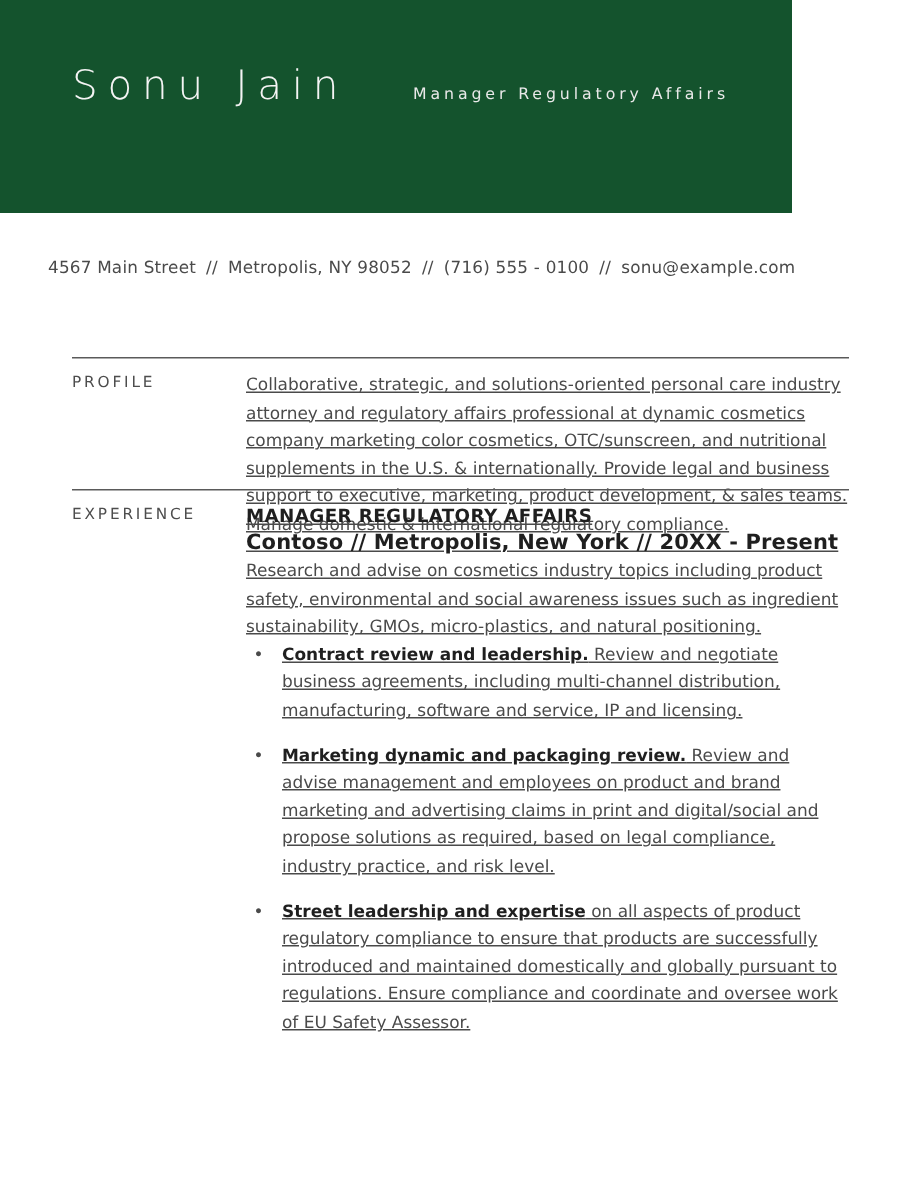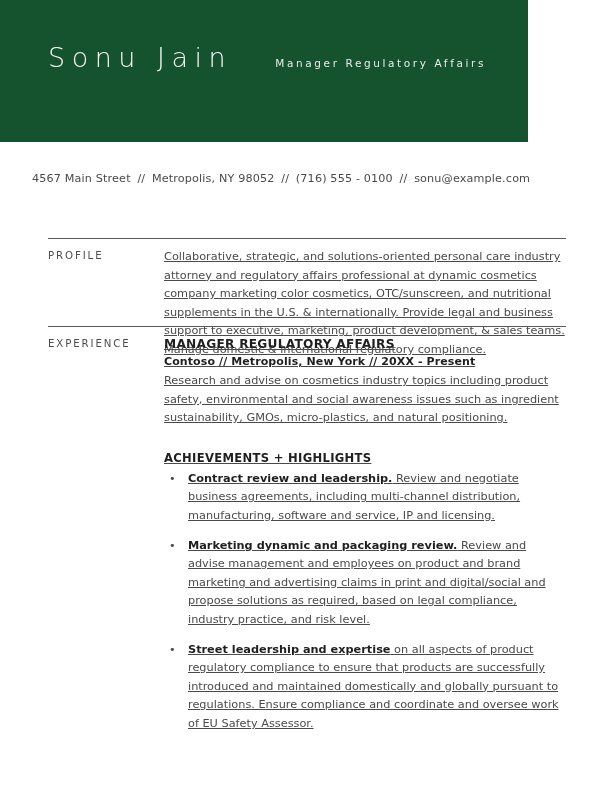--- a/index.html
+++ b/index.html
@@ -107,21 +107,21 @@
 
   
   .job-title {
     font-size: 12.2px;
     font-weight: bold;
     color: #1f1f1f;
     letter-spacing: 0.25px;
     line-height: 17px;
   }
   .job-meta {
-    font-size: 11px;
+    font-size: 14px;
     font-weight: bold;
     color: #1f1f1f;
     letter-spacing: 0.1px;
     line-height: 18px;
     margin-bottom: 1px;
   }
   .job-summary {
     font-size: 11.3px;
     line-height: 18.6px;
     color: #4a4a4a;
@@ -197,21 +197,20 @@
 <div class="section" id="section-experience">
   <div class="section-rule"></div>
   <div class="section-body">
     <div class="section-label">EXPERIENCE</div>
     <div class="section-content">
 
       <div class="job-title">MANAGER REGULATORY AFFAIRS</div>
       <div class="job-meta">Contoso // Metropolis, New York // 20XX - Present</div>
       <p class="job-summary">Research and advise on cosmetics industry topics including product safety, environmental and social awareness issues such as ingredient sustainability, GMOs, micro-plastics, and natural positioning.</p>
 
-      <div class="achievements-heading">ACHIEVEMENTS + HIGHLIGHTS</div>
 
       <ul class="bullet-list" id="bullet-list">
           <li class="bullet-item"><span class="bullet-dot">•</span><span class="bullet-lead">Contract review and leadership.</span><span> Review and negotiate business agreements, including multi-channel distribution, manufacturing, software and service, IP and licensing.</span></li>
           <li class="bullet-item"><span class="bullet-dot">•</span><span class="bullet-lead">Marketing dynamic and packaging review.</span><span> Review and advise management and employees on product and brand marketing and advertising claims in print and digital/social and propose solutions as required, based on legal compliance, industry practice, and risk level.</span></li>
           <li class="bullet-item"><span class="bullet-dot">•</span><span class="bullet-lead">Street leadership and expertise</span><span> on all aspects of product regulatory compliance to ensure that products are successfully introduced and maintained domestically and globally pursuant to regulations. Ensure compliance and coordinate and oversee work of EU Safety Assessor.</span></li>
         </ul>
 
     </div>
   </div>
 </div>

